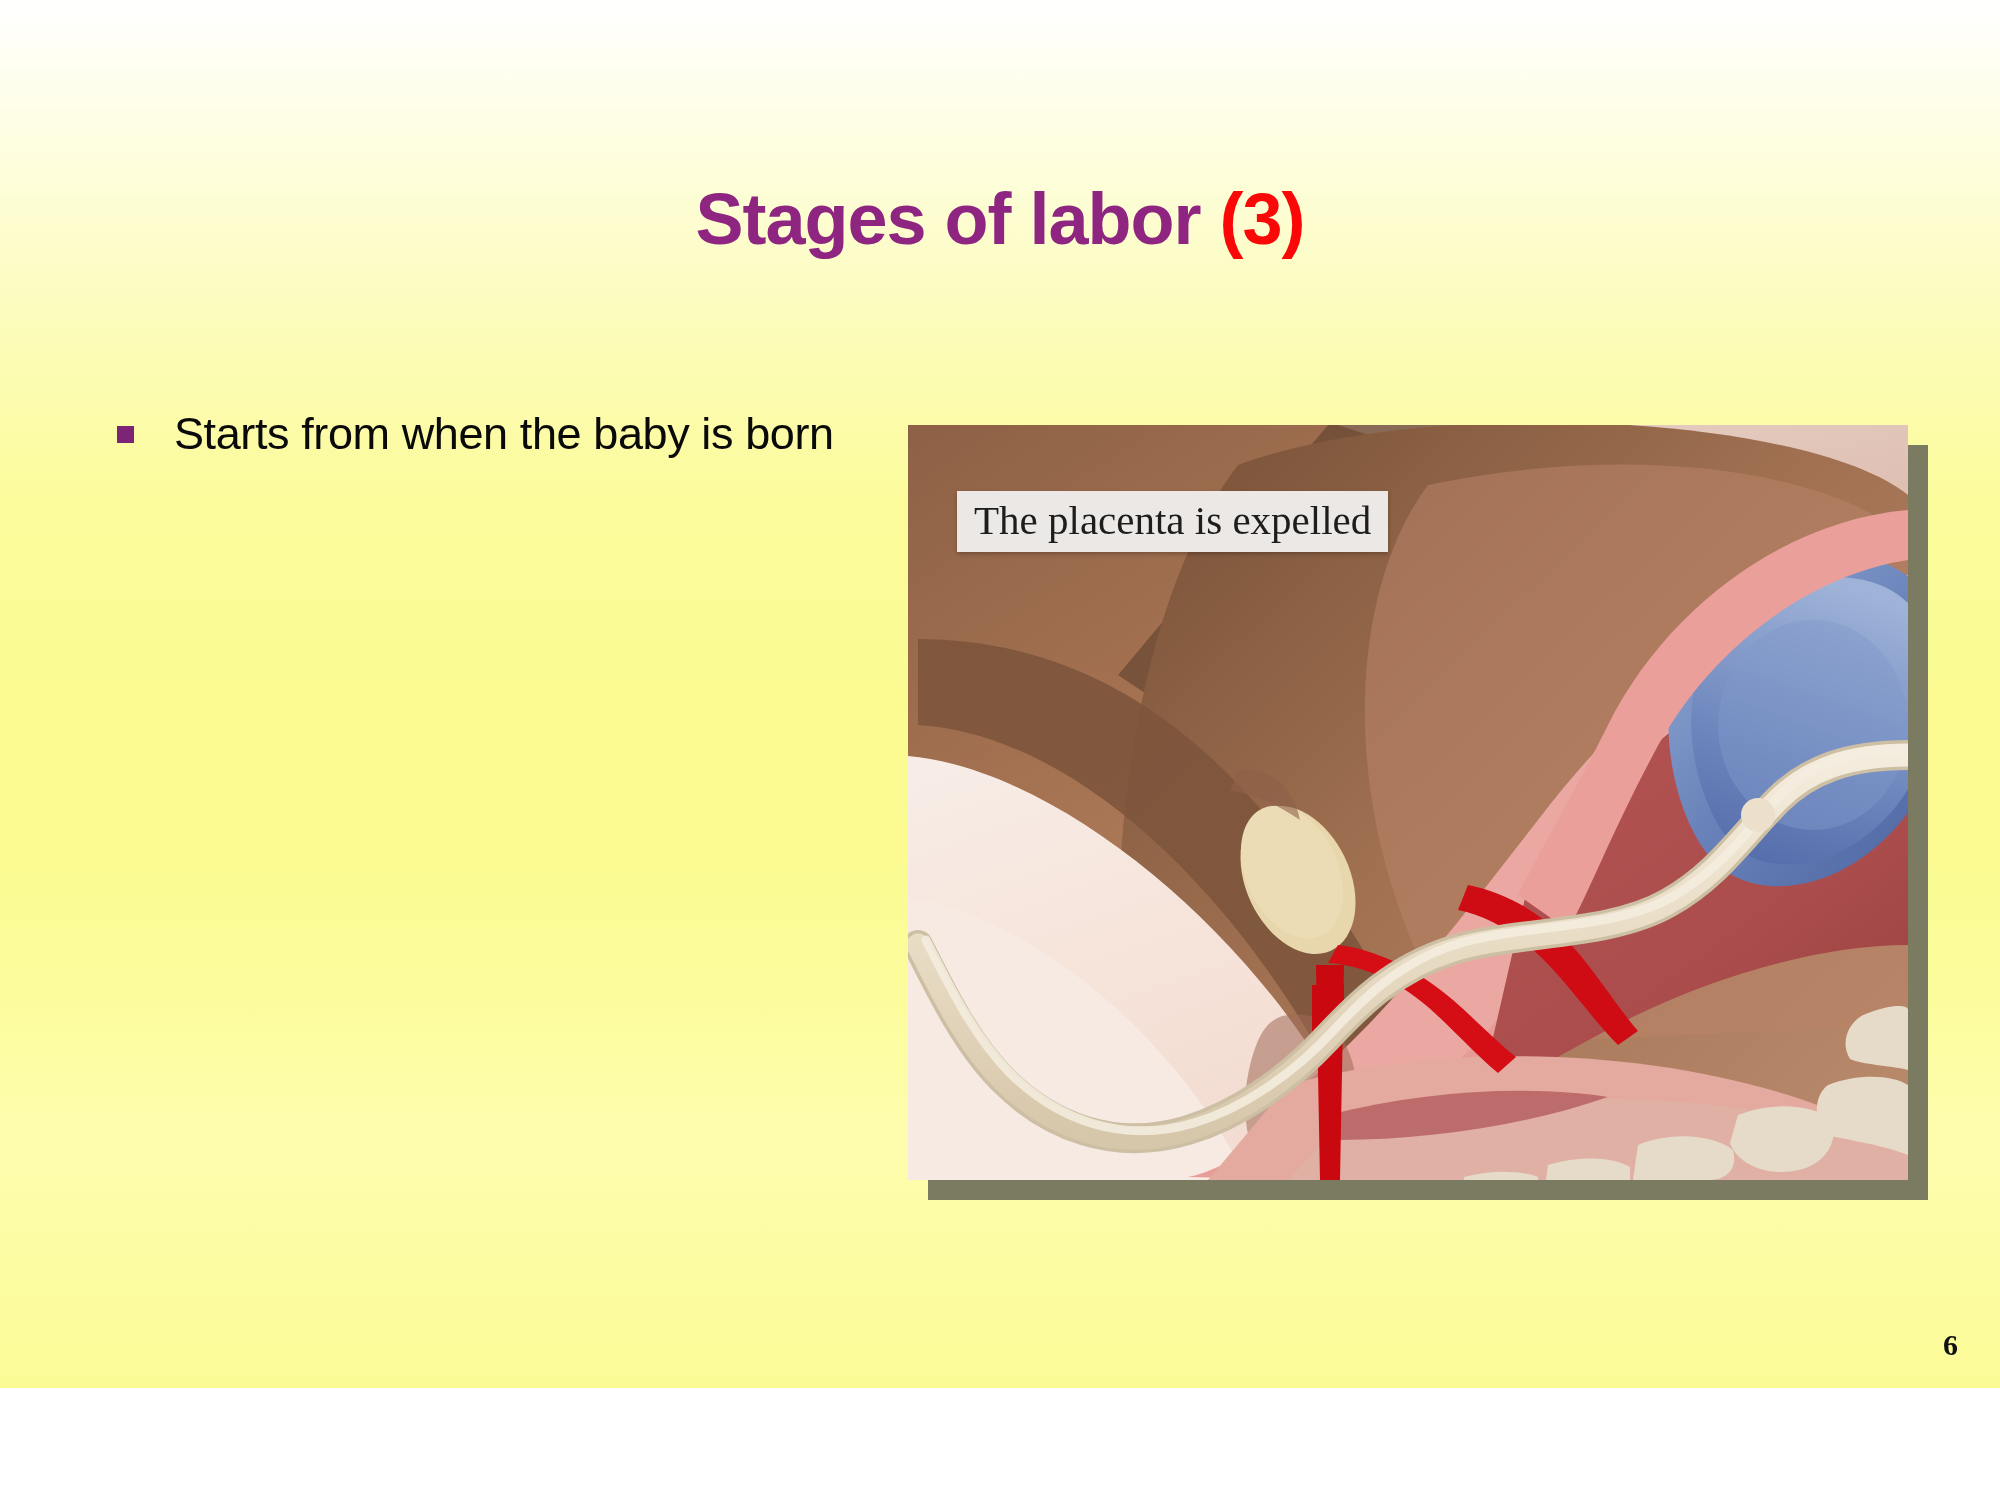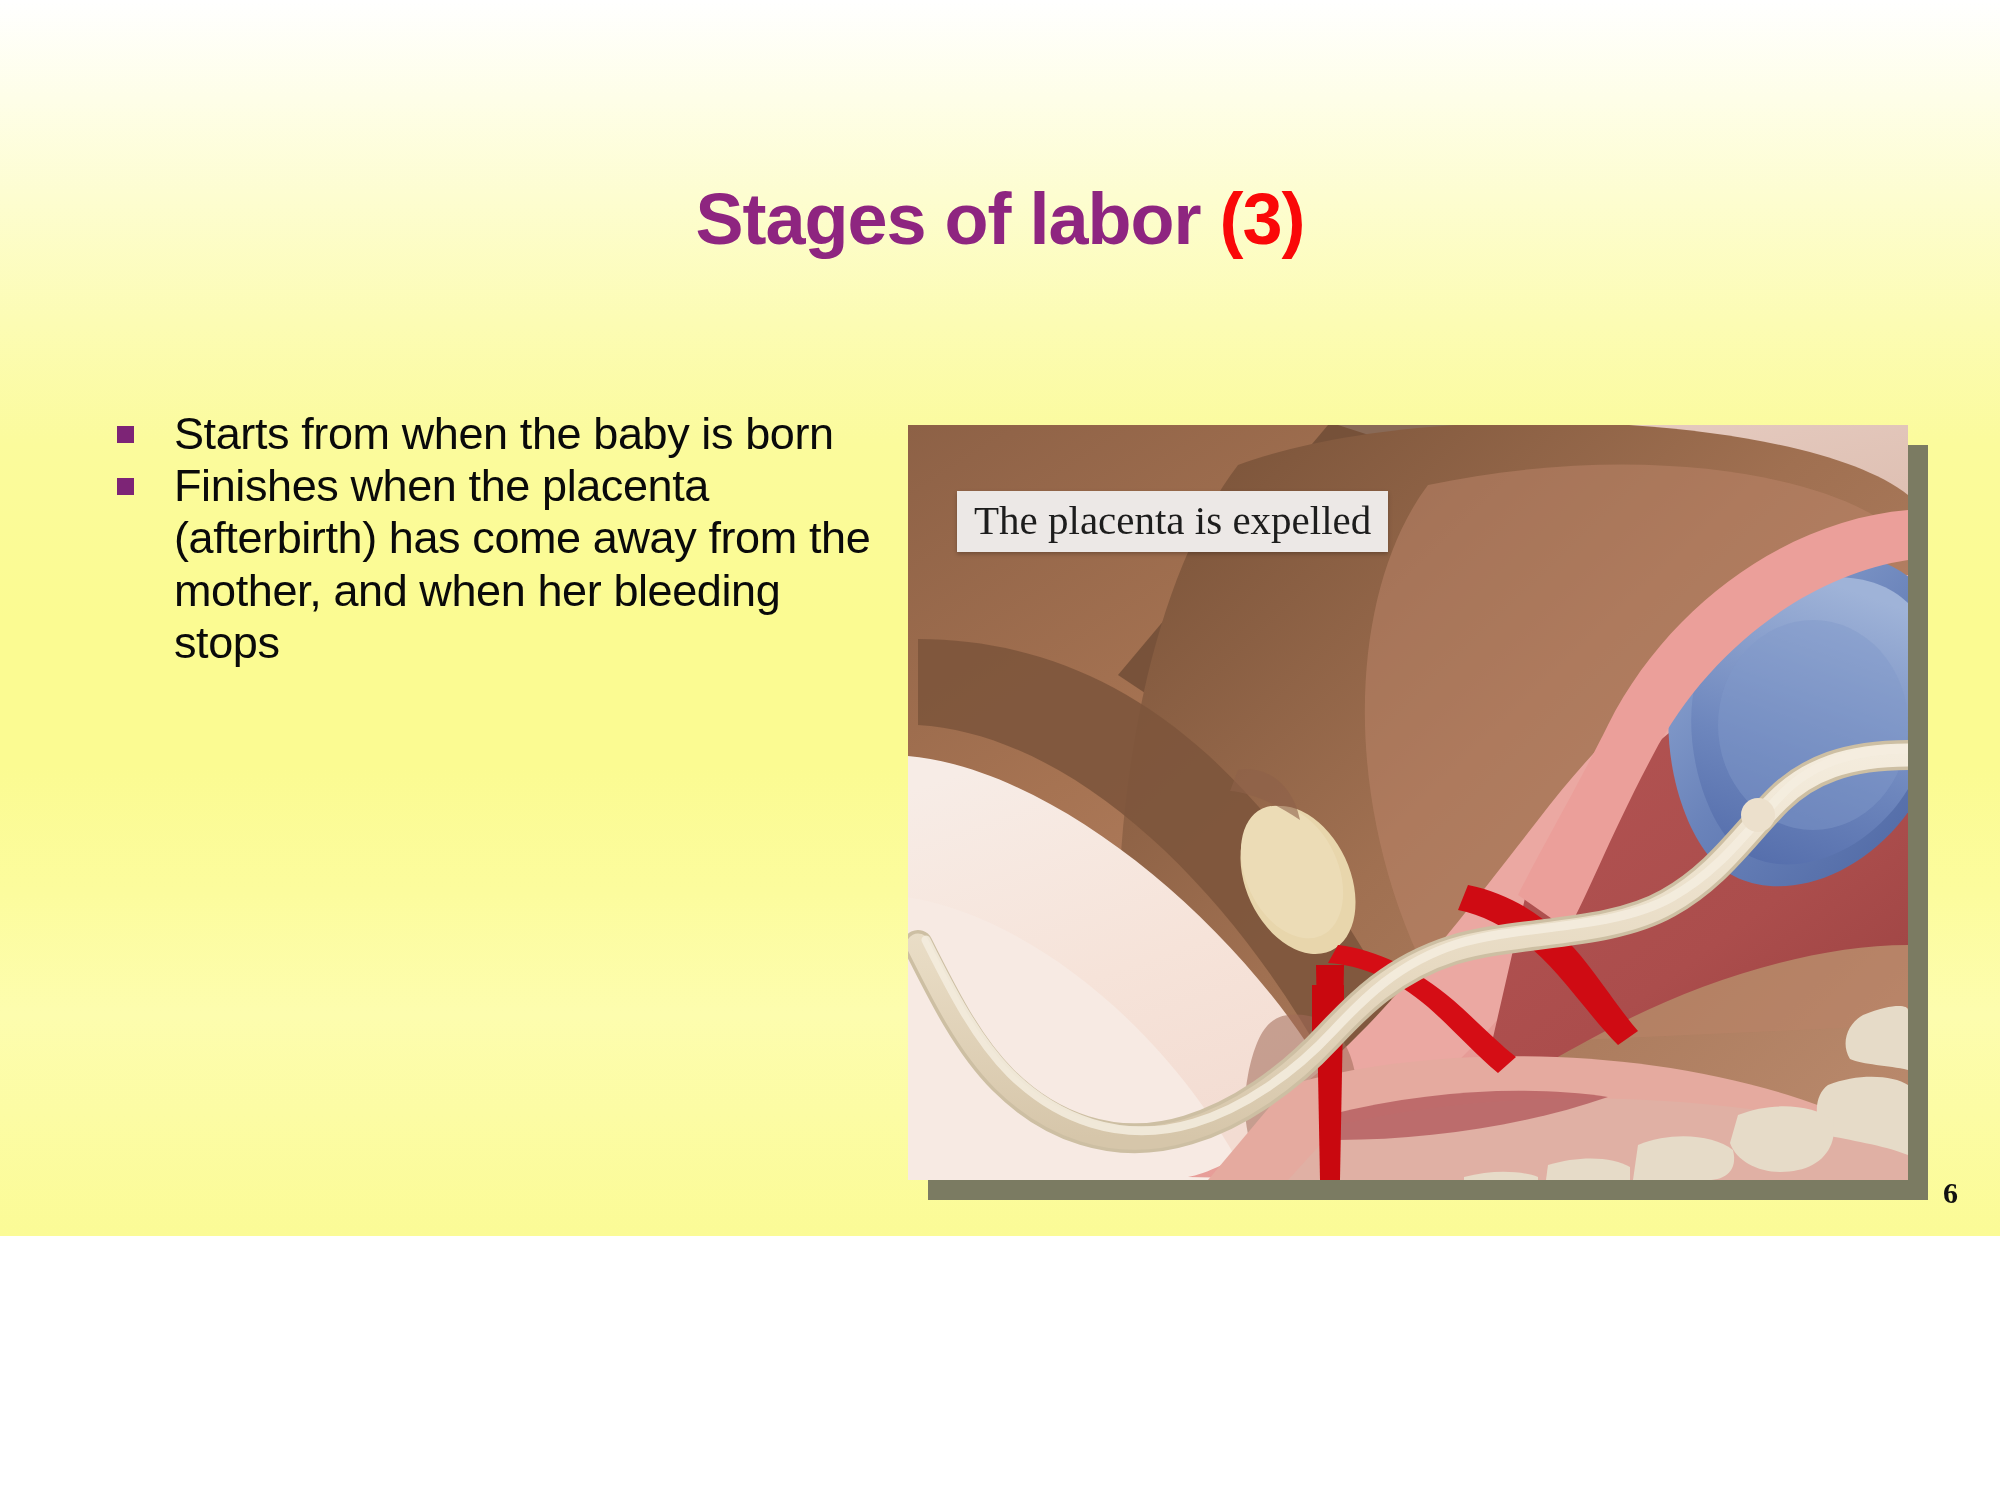--- a/index.html
+++ b/index.html
@@ -9,21 +9,21 @@
   body {
     width: 2000px;
     height: 1500px;
     overflow: hidden;
     font-family: "Liberation Sans", sans-serif;
   }
 
   #slide {
     position: relative;
     width: 2000px;
-    height: 1236px;
+    height: 1388px;
     background: linear-gradient(to bottom,
         #ffffff 0%,
         #fefee8 8%,
         #fdfdd0 16%,
         #fcfcb4 26%,
         #fbfb9c 36%,
         #fbfb92 50%,
         #fbfb92 62%,
         #fcfc9d 72%,
         #fdfdae 82%,
@@ -139,24 +139,20 @@
     <span class="main">Stages of labor </span><span class="paren">(3)</span>
   </div>
 
   <div id="body-col">
 
     <ul class="bullets">
       <li>
         <span class="sq-bullet"></span>
         <span>Starts from when the baby is born</span>
       </li>
-      <li>
-        <span class="sq-bullet"></span>
-        <span>Finishes when the placenta (afterbirth) has come away from the mother, and when her bleeding stops</span>
-      </li>
     </ul>
   </div>
 
   <div id="picture-shadow"></div>
 
   <div id="picture">
     <svg width="1000" height="755" viewBox="0 0 1000 755" xmlns="http://www.w3.org/2000/svg">
       <defs>
         <linearGradient id="gAbdomen" x1="0" y1="0" x2="0.85" y2="1">
           <stop offset="0%" stop-color="#8d6146"></stop>

